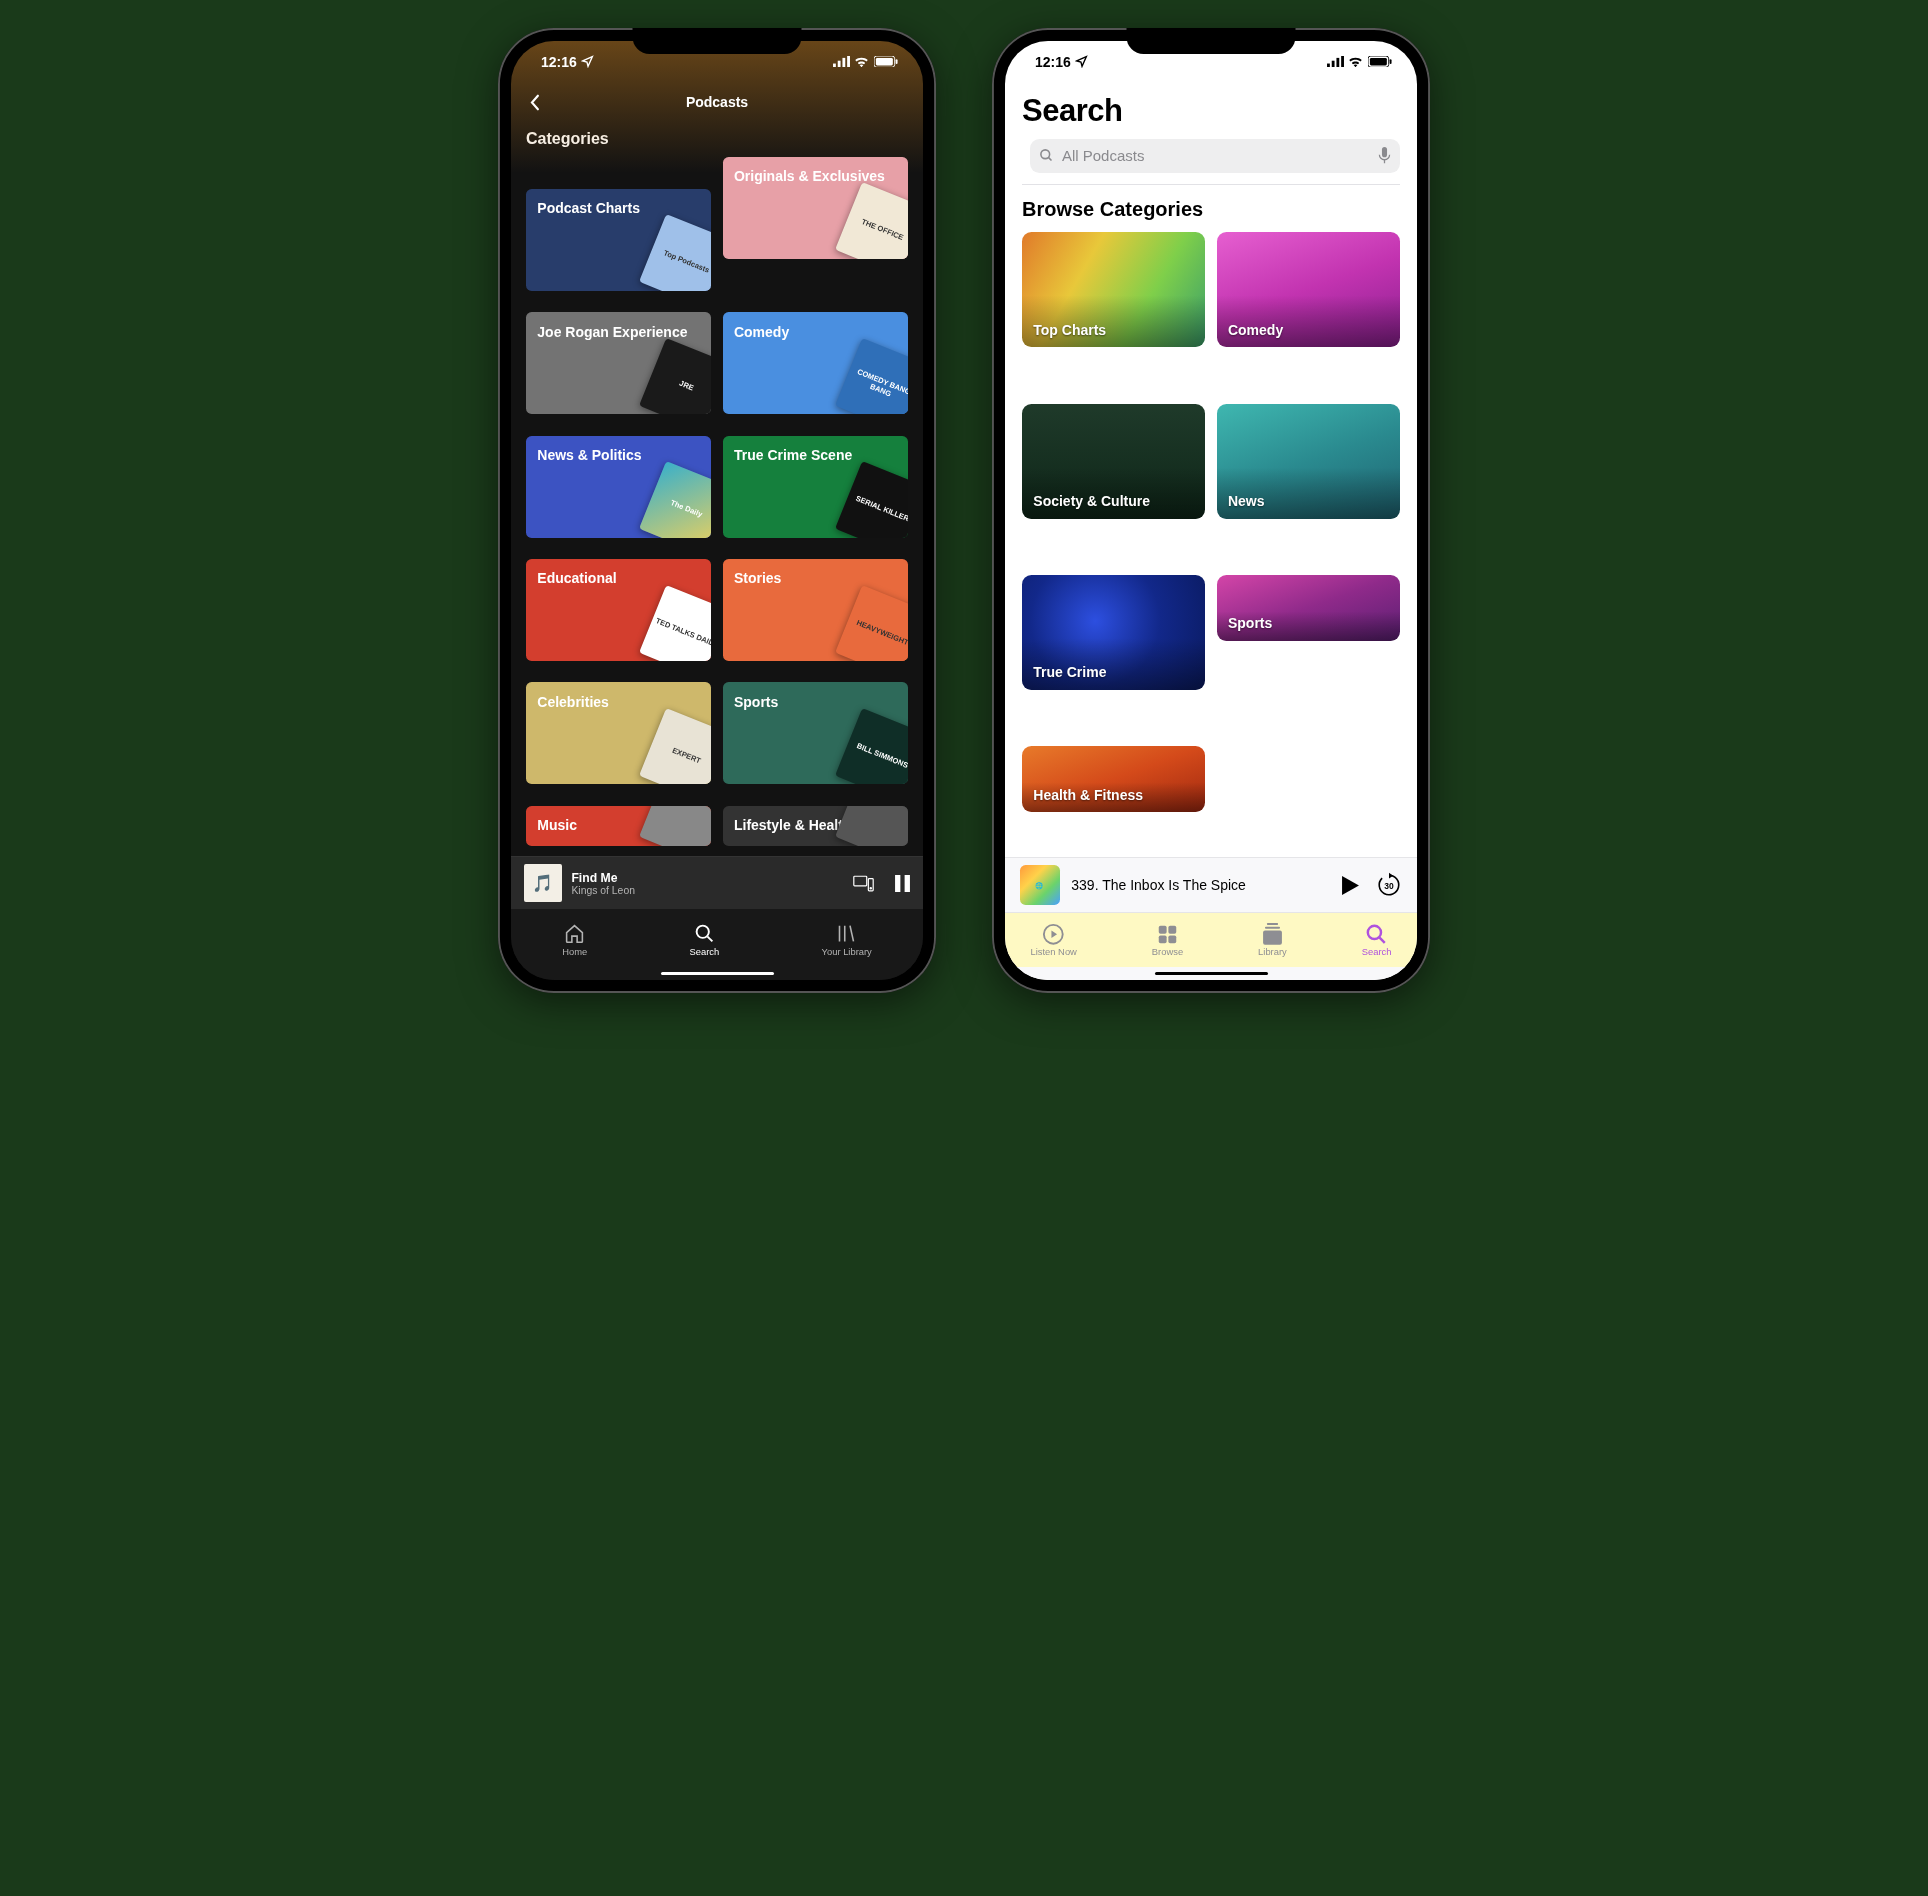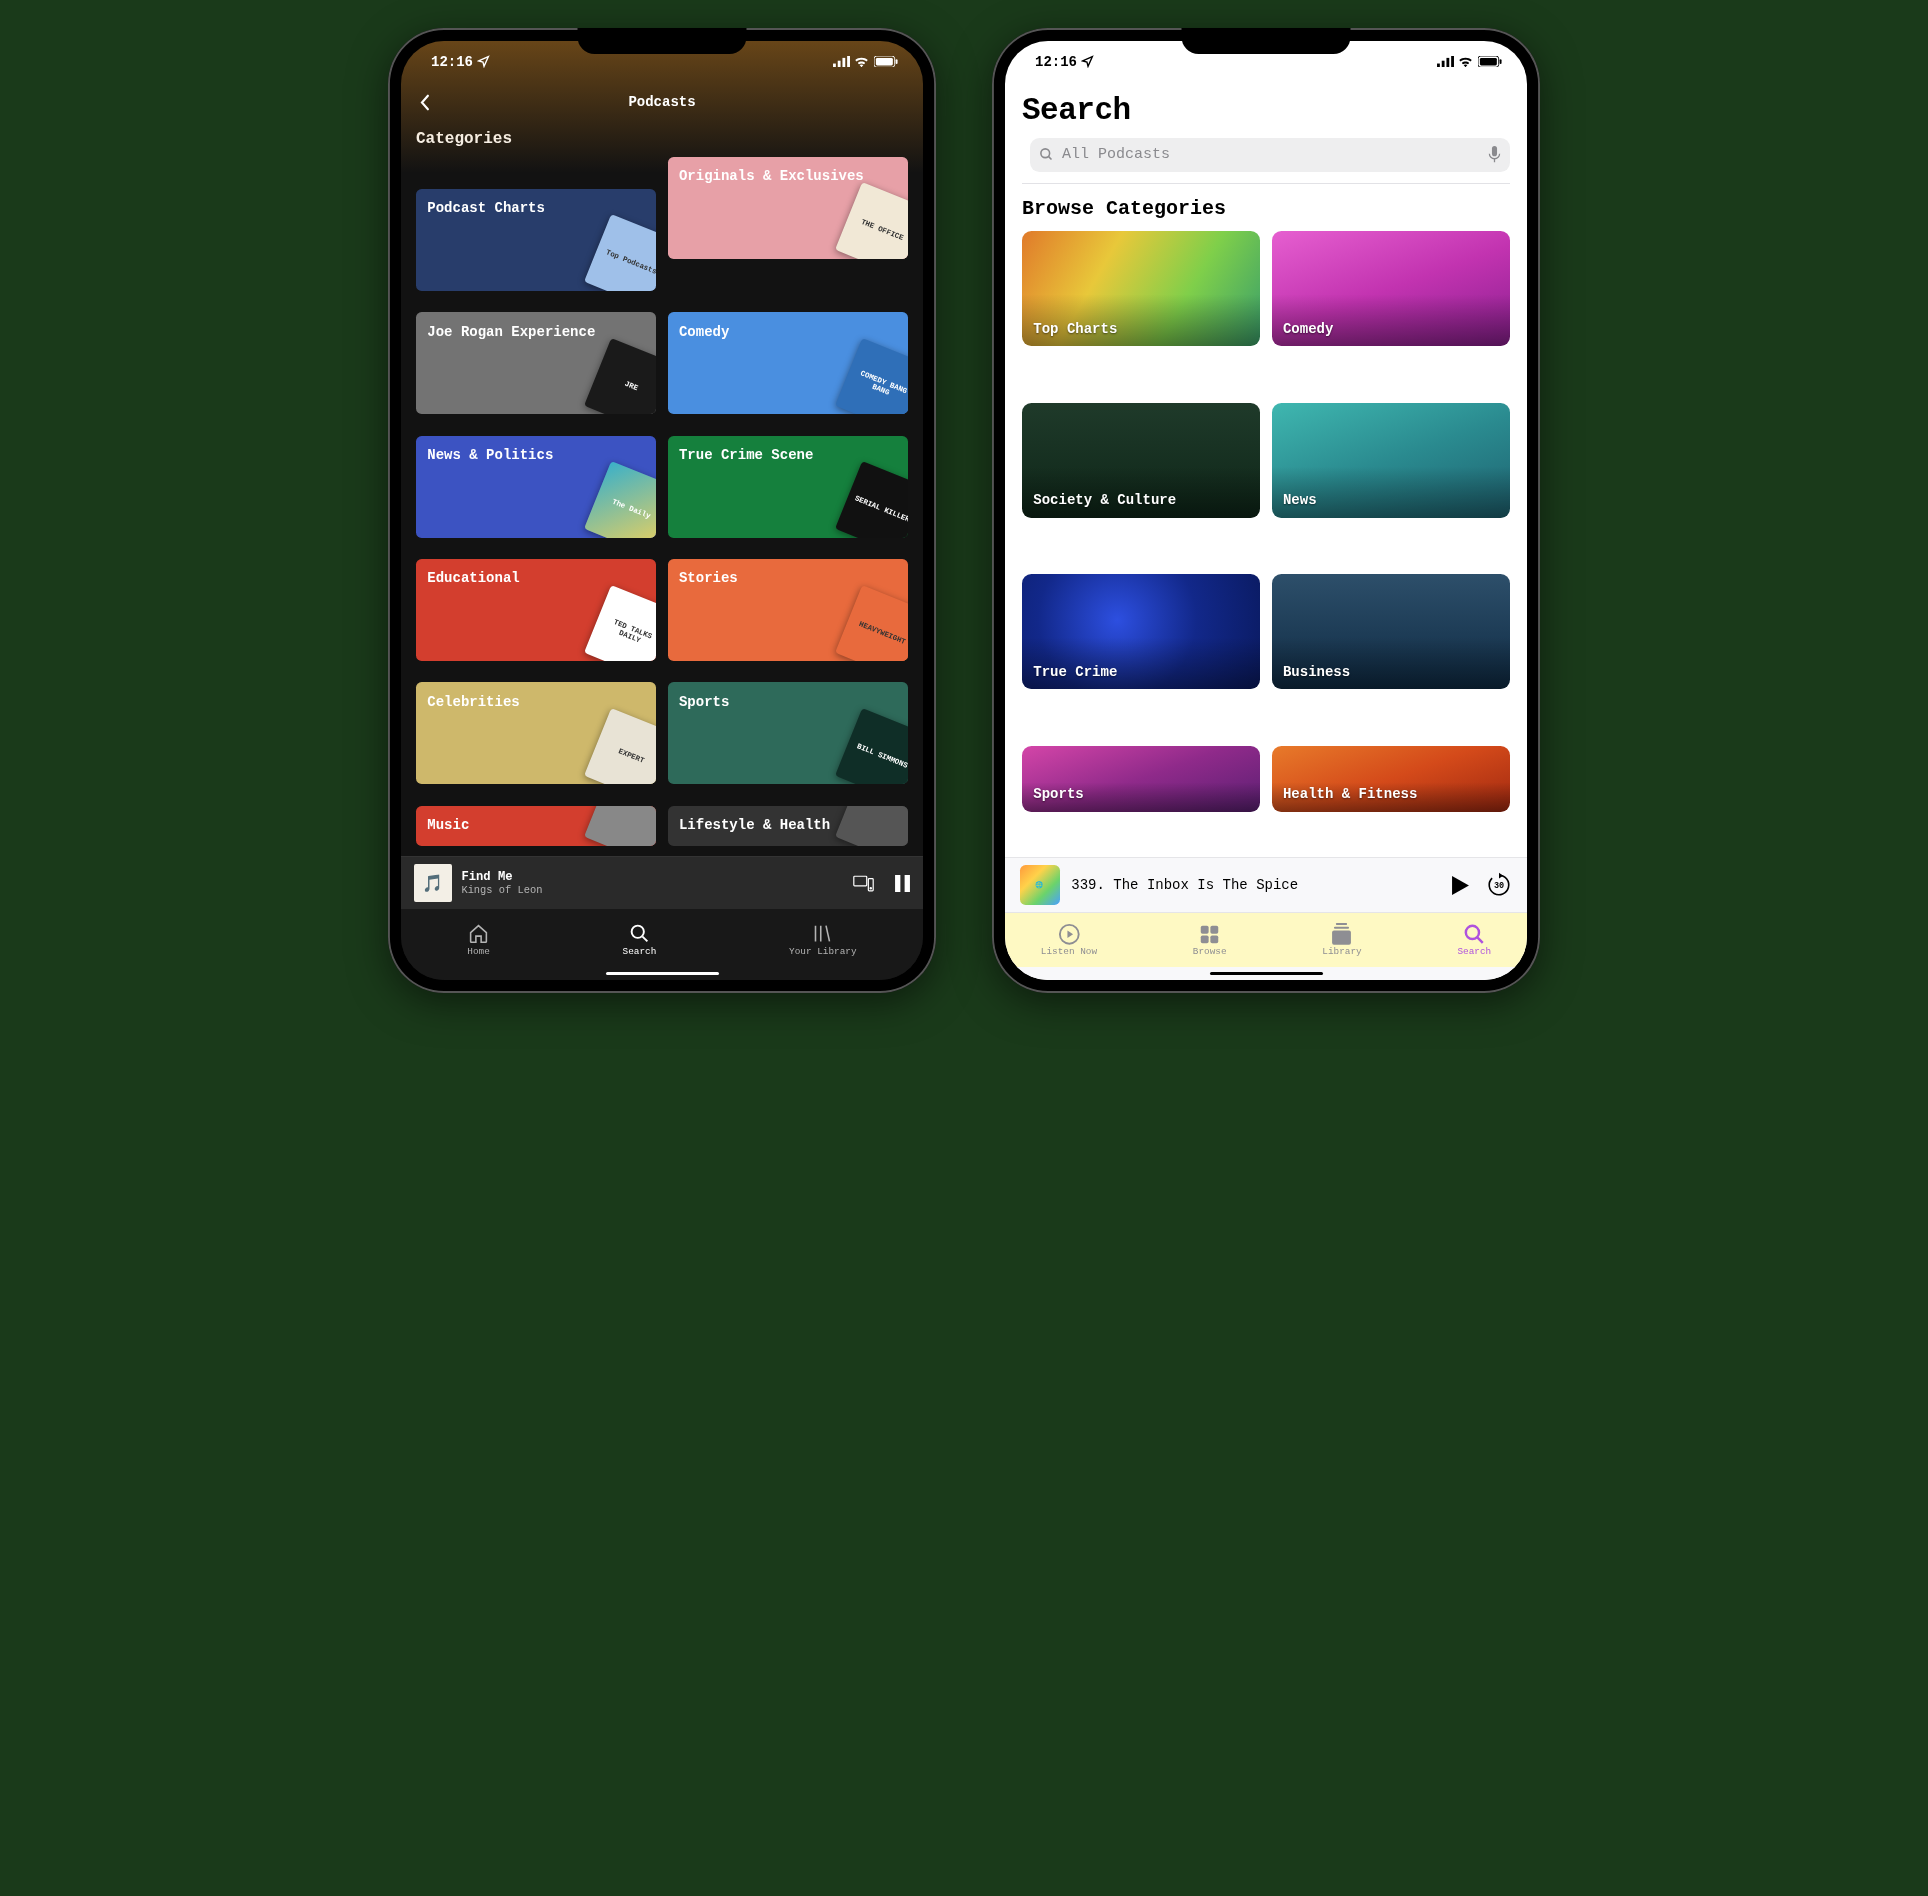--- a/index.html
+++ b/index.html
@@ -7,28 +7,27 @@
     background: #1a3a1a;
     font-family: -apple-system, BlinkMacSystemFont, "Helvetica Neue", Arial, sans-serif;
     display: flex;
     gap: 56px;
     justify-content: center;
     align-items: flex-start;
     padding: 28px;
     min-height: 100vh;
   }
   .phone {
-    width: 548px;
+    width: 438px;
     height: 965px;
     background: #000;
     border-radius: 56px;
     padding: 13px;
     position: relative;
     box-shadow: inset 0 0 0 1.9px #555, 0 9.4px 38px rgba(0,0,0,0.5);
-    font-family: Liberation Mono, monospace;
   }
   .screen {
     width: 100%;
     height: 100%;
     border-radius: 43px;
     overflow: hidden;
     position: relative;
     display: flex;
     flex-direction: column;
   }
@@ -343,23 +342,20 @@
         </div>
         <div class="tile" style="background: linear-gradient(rgb(31, 58, 42), rgb(14, 38, 24));">
           <span style="position: relative; z-index: 2;">Society &amp; Culture</span>
         </div>
         <div class="tile" style="background: linear-gradient(160deg, rgb(63, 183, 176), rgb(42, 138, 143), rgb(30, 98, 112));">
           <span style="position: relative; z-index: 2;">News</span>
         </div>
         <div class="tile" style="background: radial-gradient(circle at 40% 40%, rgb(45, 79, 224), rgb(18, 40, 138), rgb(10, 26, 96));">
           <span style="position: relative; z-index: 2;">True Crime</span>
         </div>
-        <div class="tile" style="background: linear-gradient(rgb(45, 79, 106), rgb(15, 43, 68));">
-          <span style="position: relative; z-index: 2;">Business</span>
-        </div>
         <div class="tile" style="background: linear-gradient(160deg, rgb(212, 69, 168), rgb(143, 42, 138), rgb(90, 31, 114)); height: 66px;">
           <span style="position: relative; z-index: 2;">Sports</span>
         </div>
         <div class="tile" style="background: linear-gradient(160deg, rgb(232, 122, 42), rgb(212, 74, 26), rgb(160, 40, 16)); height: 66px;">
           <span style="position: relative; z-index: 2;">Health &amp; Fitness</span>
         </div>
       </div>
 
     <div class="now-playing">
       <div class="np-art">

